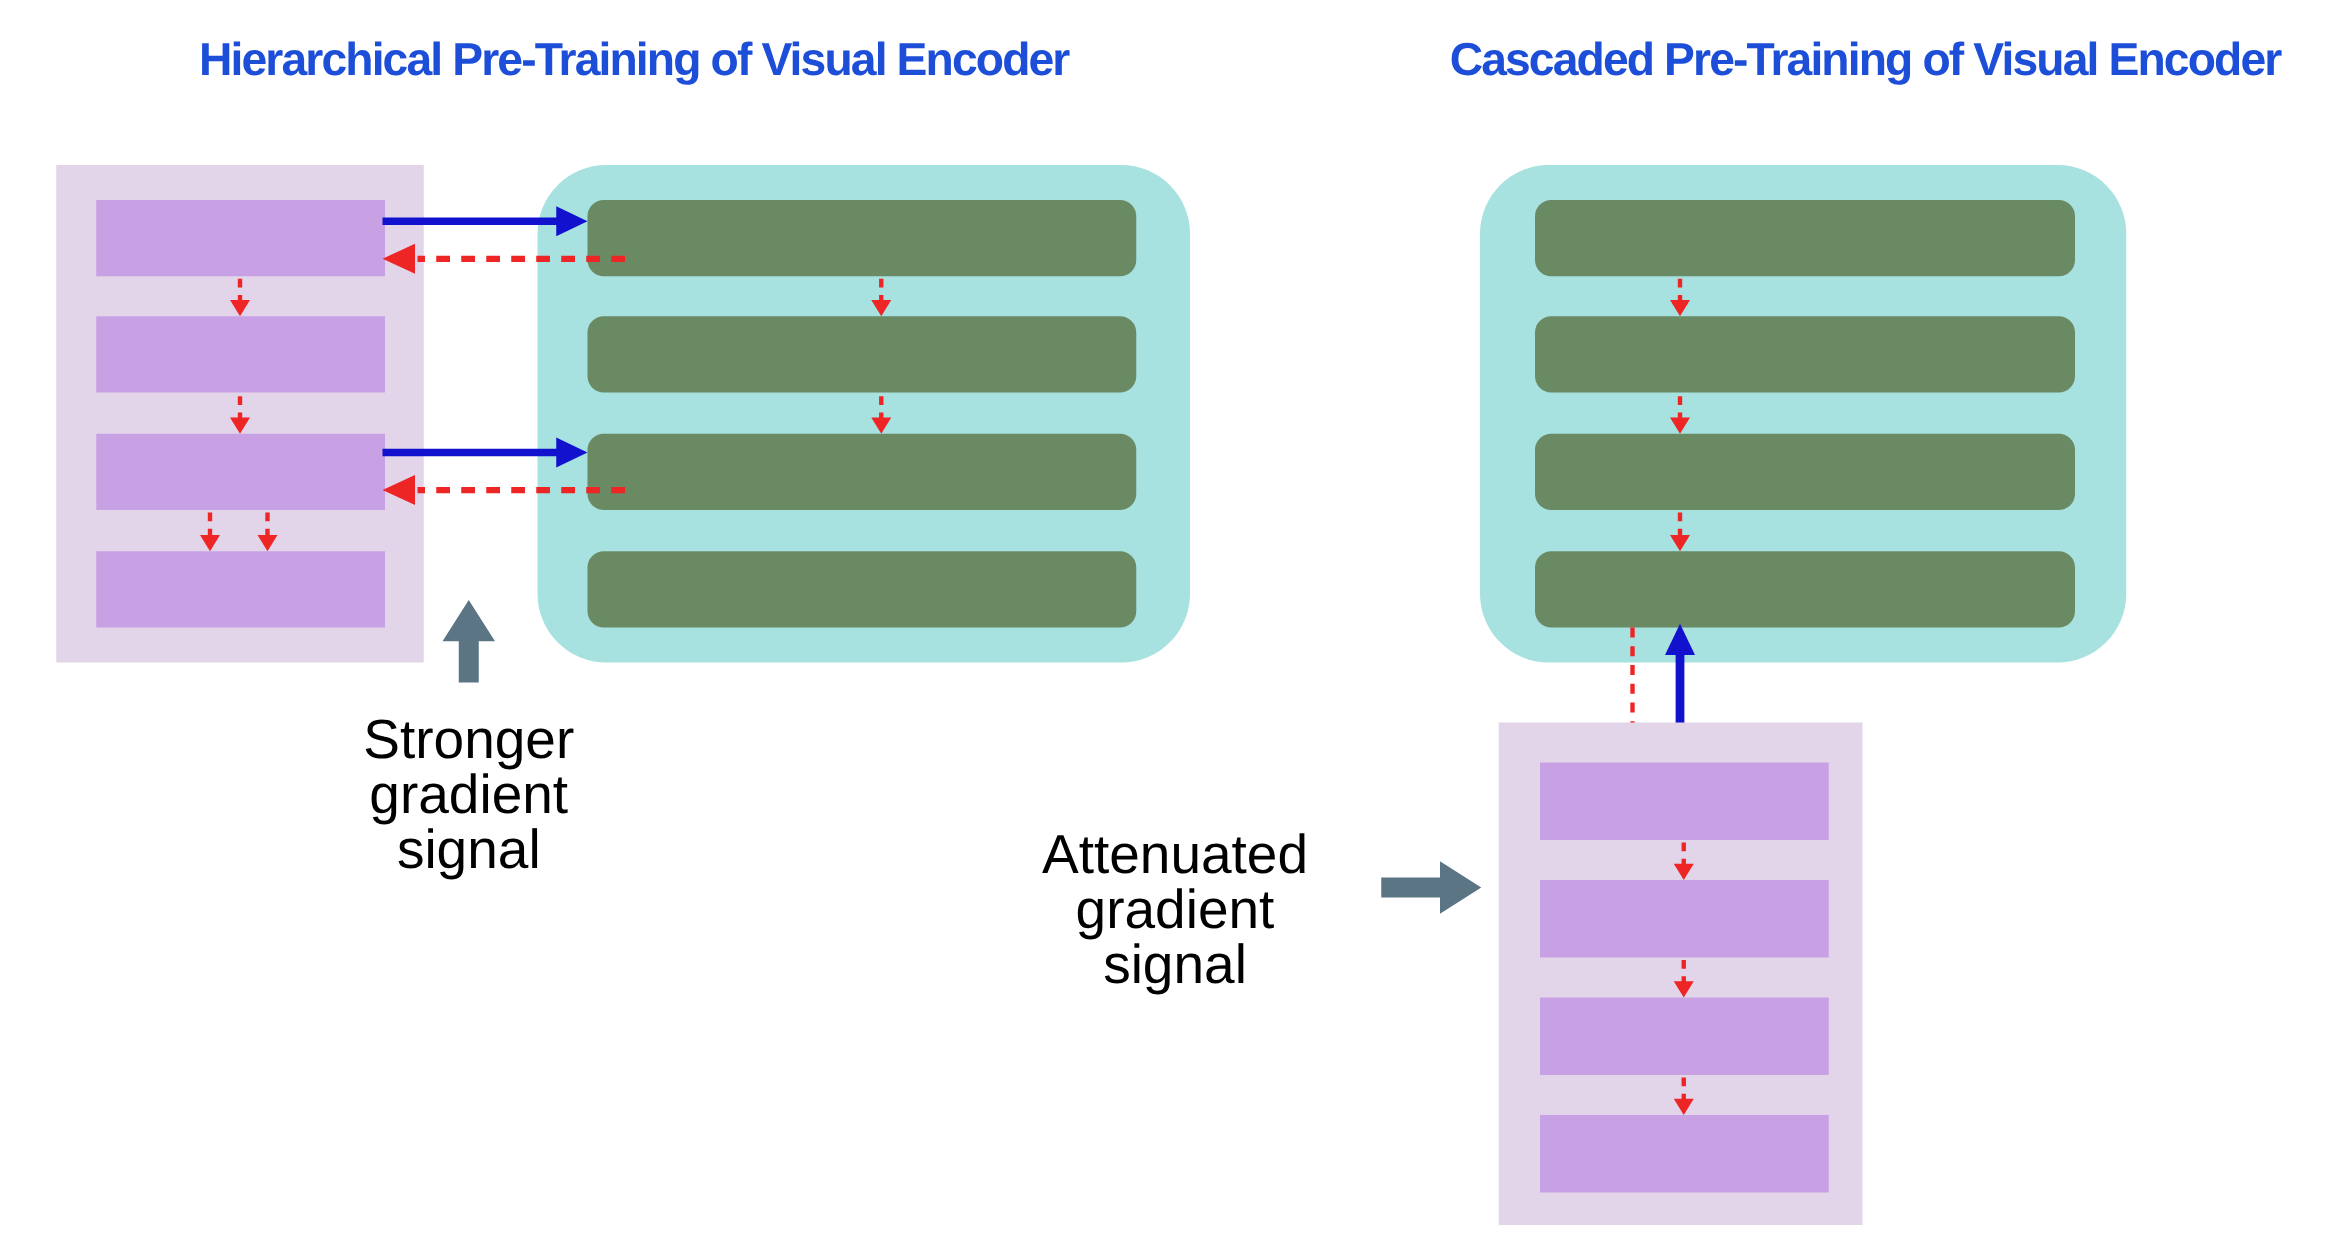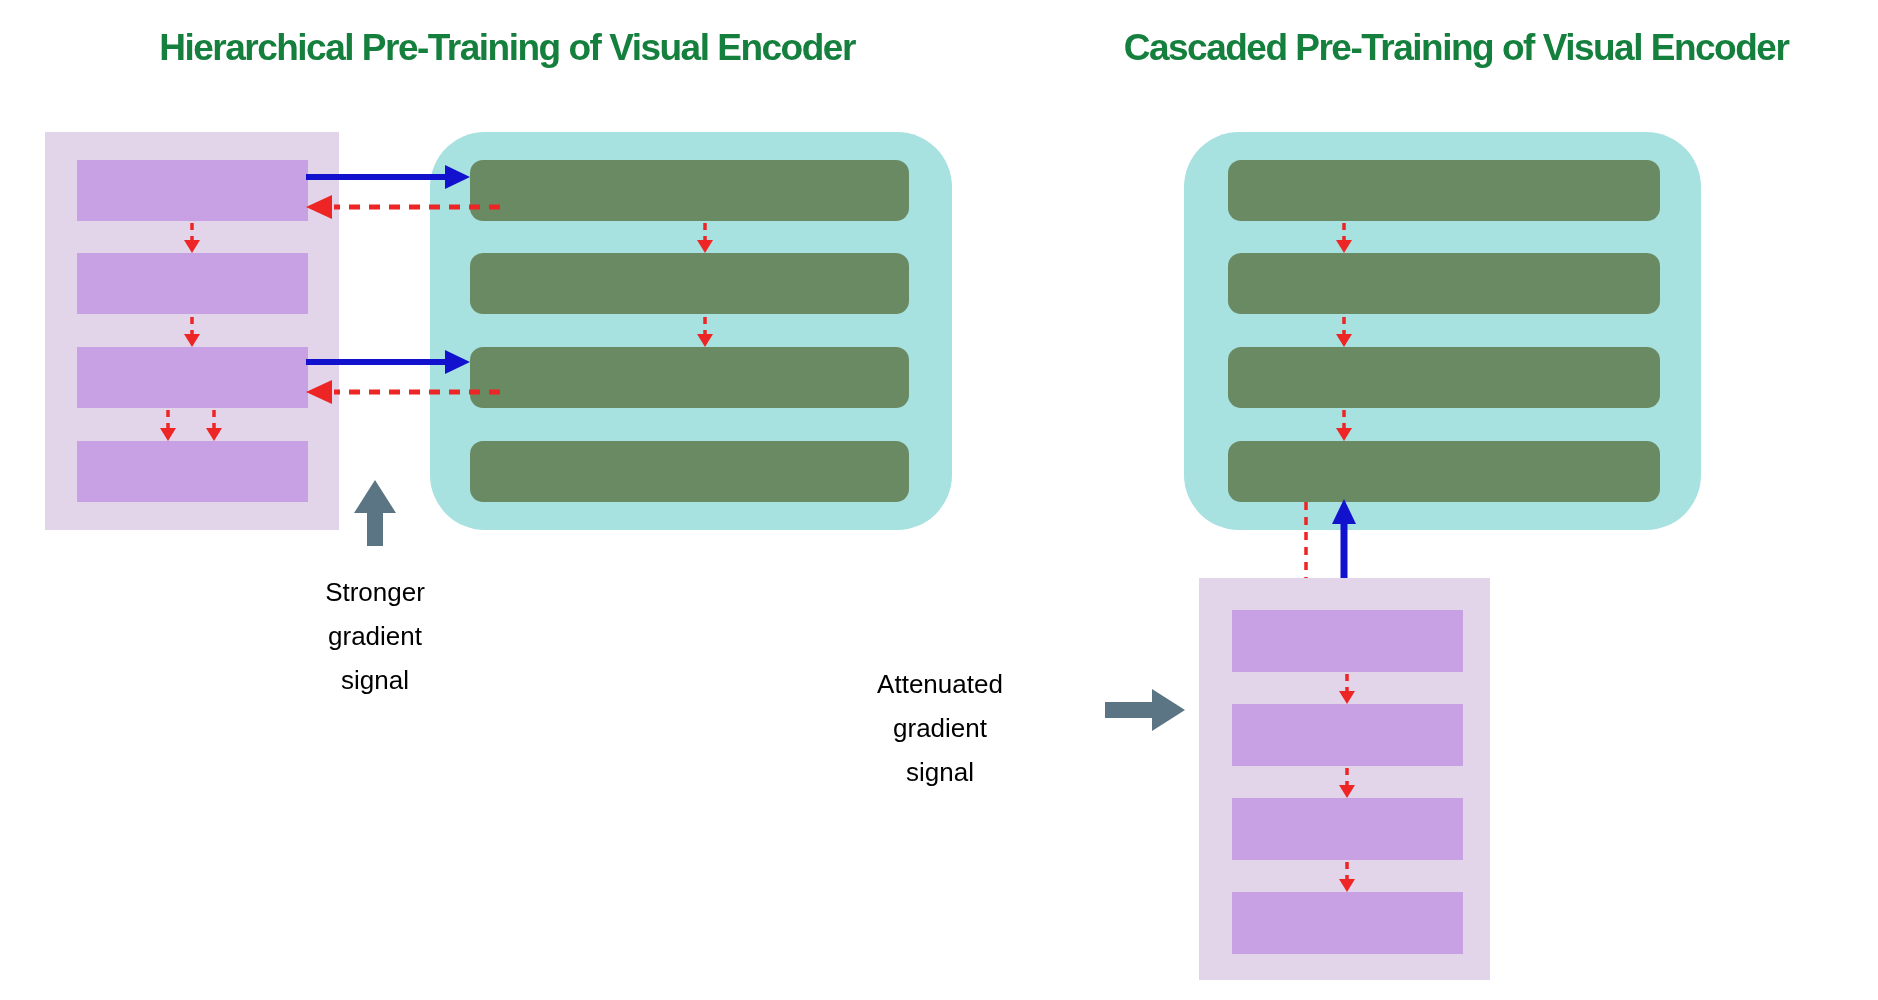--- a/index.html
+++ b/index.html
@@ -11,31 +11,31 @@
     position: relative;
   }
   .canvas { position: absolute; inset: 0; width: 1878px; height: 1000px; }
   svg { position: absolute; left: 0; top: 0; }
   .panel-title {
     position: absolute;
     top: 28px;
     font-size: 37px;
     font-weight: bold;
     letter-spacing: -1.5px;
-    color: #15803d;
+    color: #1d4ed8;
     text-align: center;
     white-space: nowrap;
     line-height: 40px;
   }
   .title-left  { left: 100px;  width: 814px; }
-  .title-right { left: 1076px; width: 760px; }
+  .title-right { left: 1112px; width: 760px; }
   .caption {
     position: absolute;
     width: 300px;
-    font-size: 26px;
+    font-size: 44px;
     font-weight: 400;
     color: #000;
     text-align: center;
     line-height: 44px;
   }
   .caption-left  { left: 225px; top: 570px; }
   .caption-right { left: 790px; top: 662px; }
 </style>
 </head>
 <body style="background: rgb(255, 255, 255);">

